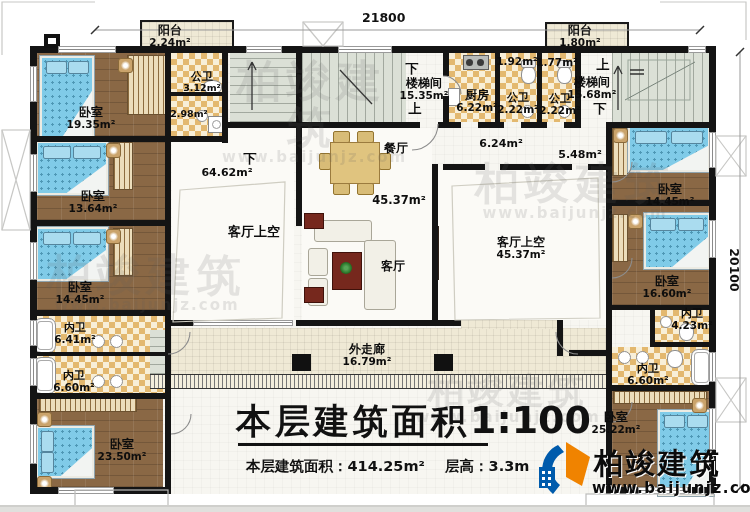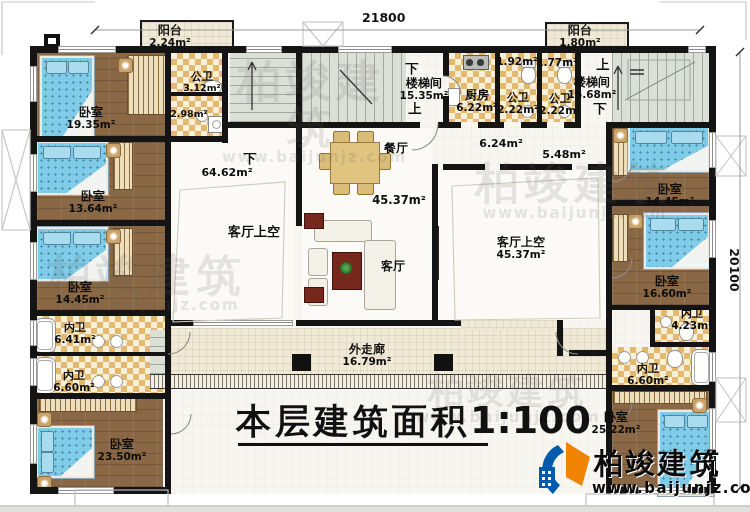--- a/index.html
+++ b/index.html
@@ -384,21 +384,21 @@
     </div>
   <div class="lab ud" style="left:603px;top:65px">上</div>
   <div class="lab" style="left:592px;top:89px">
       <span class="nm">楼梯间</span>
       <span class="ar">15.68m²</span>
     </div>
   <div class="lab ud" style="left:600px;top:109px">下</div>
   <div class="lab" style="left:501px;top:144px">
       <span class="ar" style="font-size:11px">6.24m²</span>
     </div>
-  <div class="lab" style="left:564px;top:155px">
+  <div class="lab" style="left:580px;top:155px">
       <span class="ar" style="font-size:11px">5.48m²</span>
     </div>
   <div class="lab" style="left:396px;top:149px">
       <span class="nm">餐厅</span>
     </div>
   <div class="lab" style="left:399px;top:200px">
       <span class="ar" style="font-size:11.5px">45.37m²</span>
     </div>
   <div class="lab" style="left:393px;top:267px">
       <span class="nm">客厅</span>
@@ -456,20 +456,25 @@
     </div>
   <div class="lab" style="left:367px;top:356px">
       <span class="nm">外走廊</span>
       <span class="ar">16.79m²</span>
     </div>
 
   <div class="titleblock">
     <span class="t1">本层建筑面积</span><span class="t2">1:100</span>
   </div>
   <div class="t-underline"></div>
+  <div class="sub">
+    <span>本层建筑面积：</span><span>414.25m²</span>
+    <span style="display:inline-block;width:10px"></span>
+    <span>层高：</span><span>3.3m</span>
+  </div>
 
   <div class="logo" style="left:532px;top:440px">
     <svg width="62" height="60" viewBox="0 0 62 60">
       <path d="M34,2 L58,17 L50,46 L34,37 Z" fill="#f08300"></path>
       <path d="M26,5 C8,13 4,39 21,54 L28,45 C16,35 18,19 32,12 Z" fill="#005bac"></path>
       <rect x="7" y="27" width="16" height="21" fill="#005bac"></rect>
       <g fill="#fff">
         <rect x="10" y="31" width="3" height="3"></rect>
           <rect x="16" y="31" width="3" height="3"></rect>
         <rect x="10" y="37" width="3" height="3"></rect>

